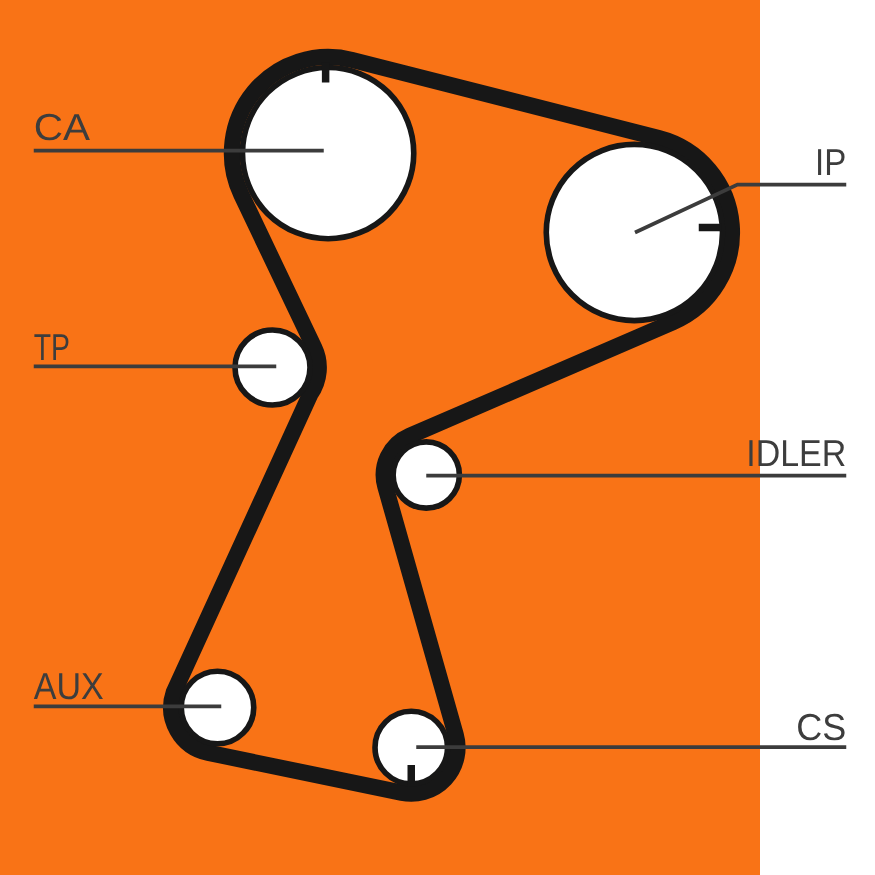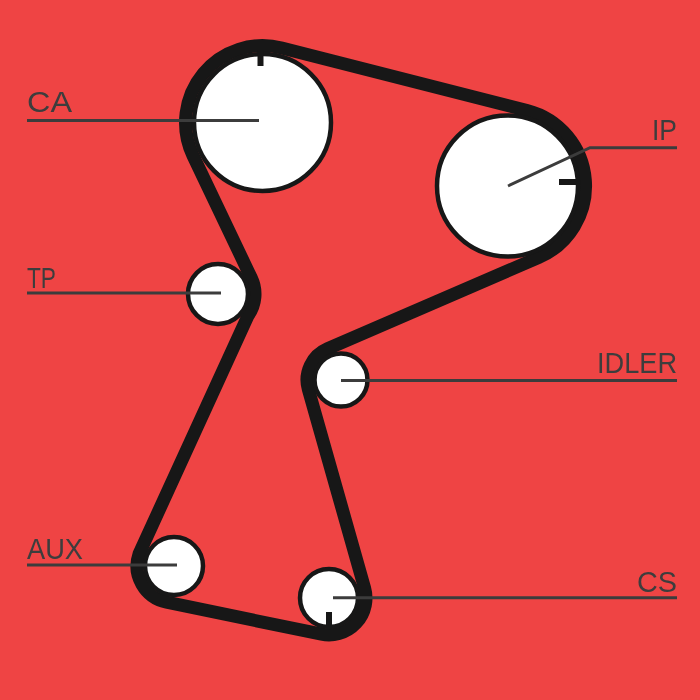--- a/index.html
+++ b/index.html
@@ -5,23 +5,23 @@
   html, body {
     margin: 0;
     padding: 0;
     width: 700px;
     height: 700px;
     background: #ffffff;
     overflow: hidden;
     font-family: "Liberation Sans", sans-serif;
   }
   .diagram-wrap {
-    width: 700px;
+    width: 608px;
     height: 700px;
-    background: #ef4444;
+    background: #f97316;
   }
   svg { display: block; }
   svg text {
     font-family: "Liberation Sans", "DejaVu Sans", sans-serif;
     font-weight: 400;
   }
 </style>
 </head>
 <body>
 

